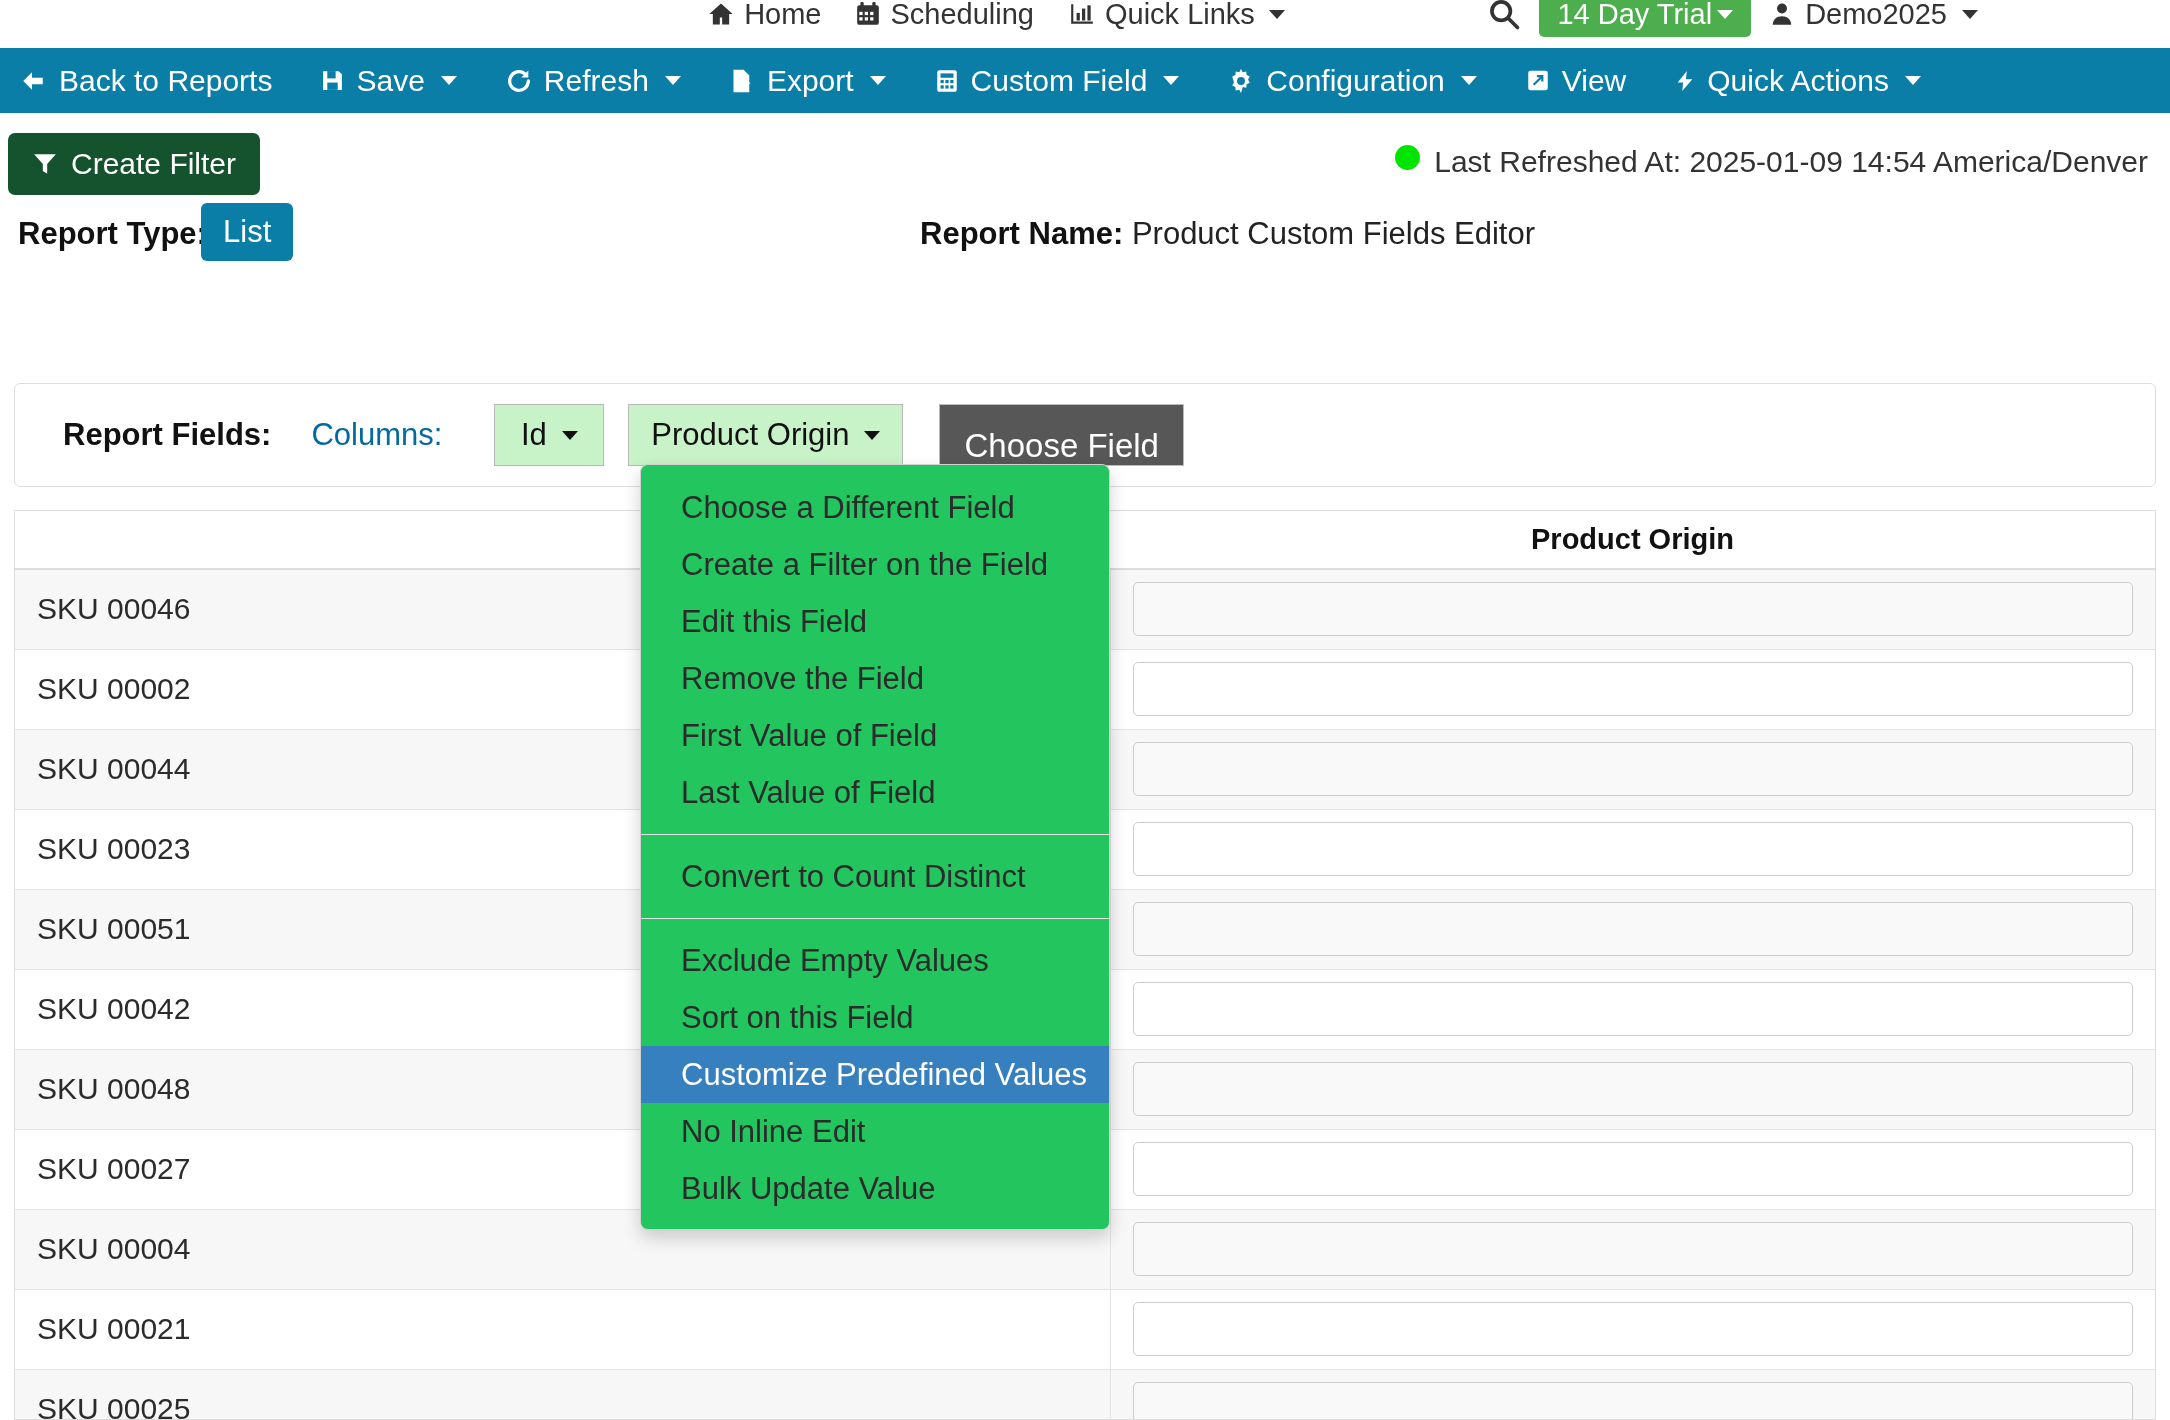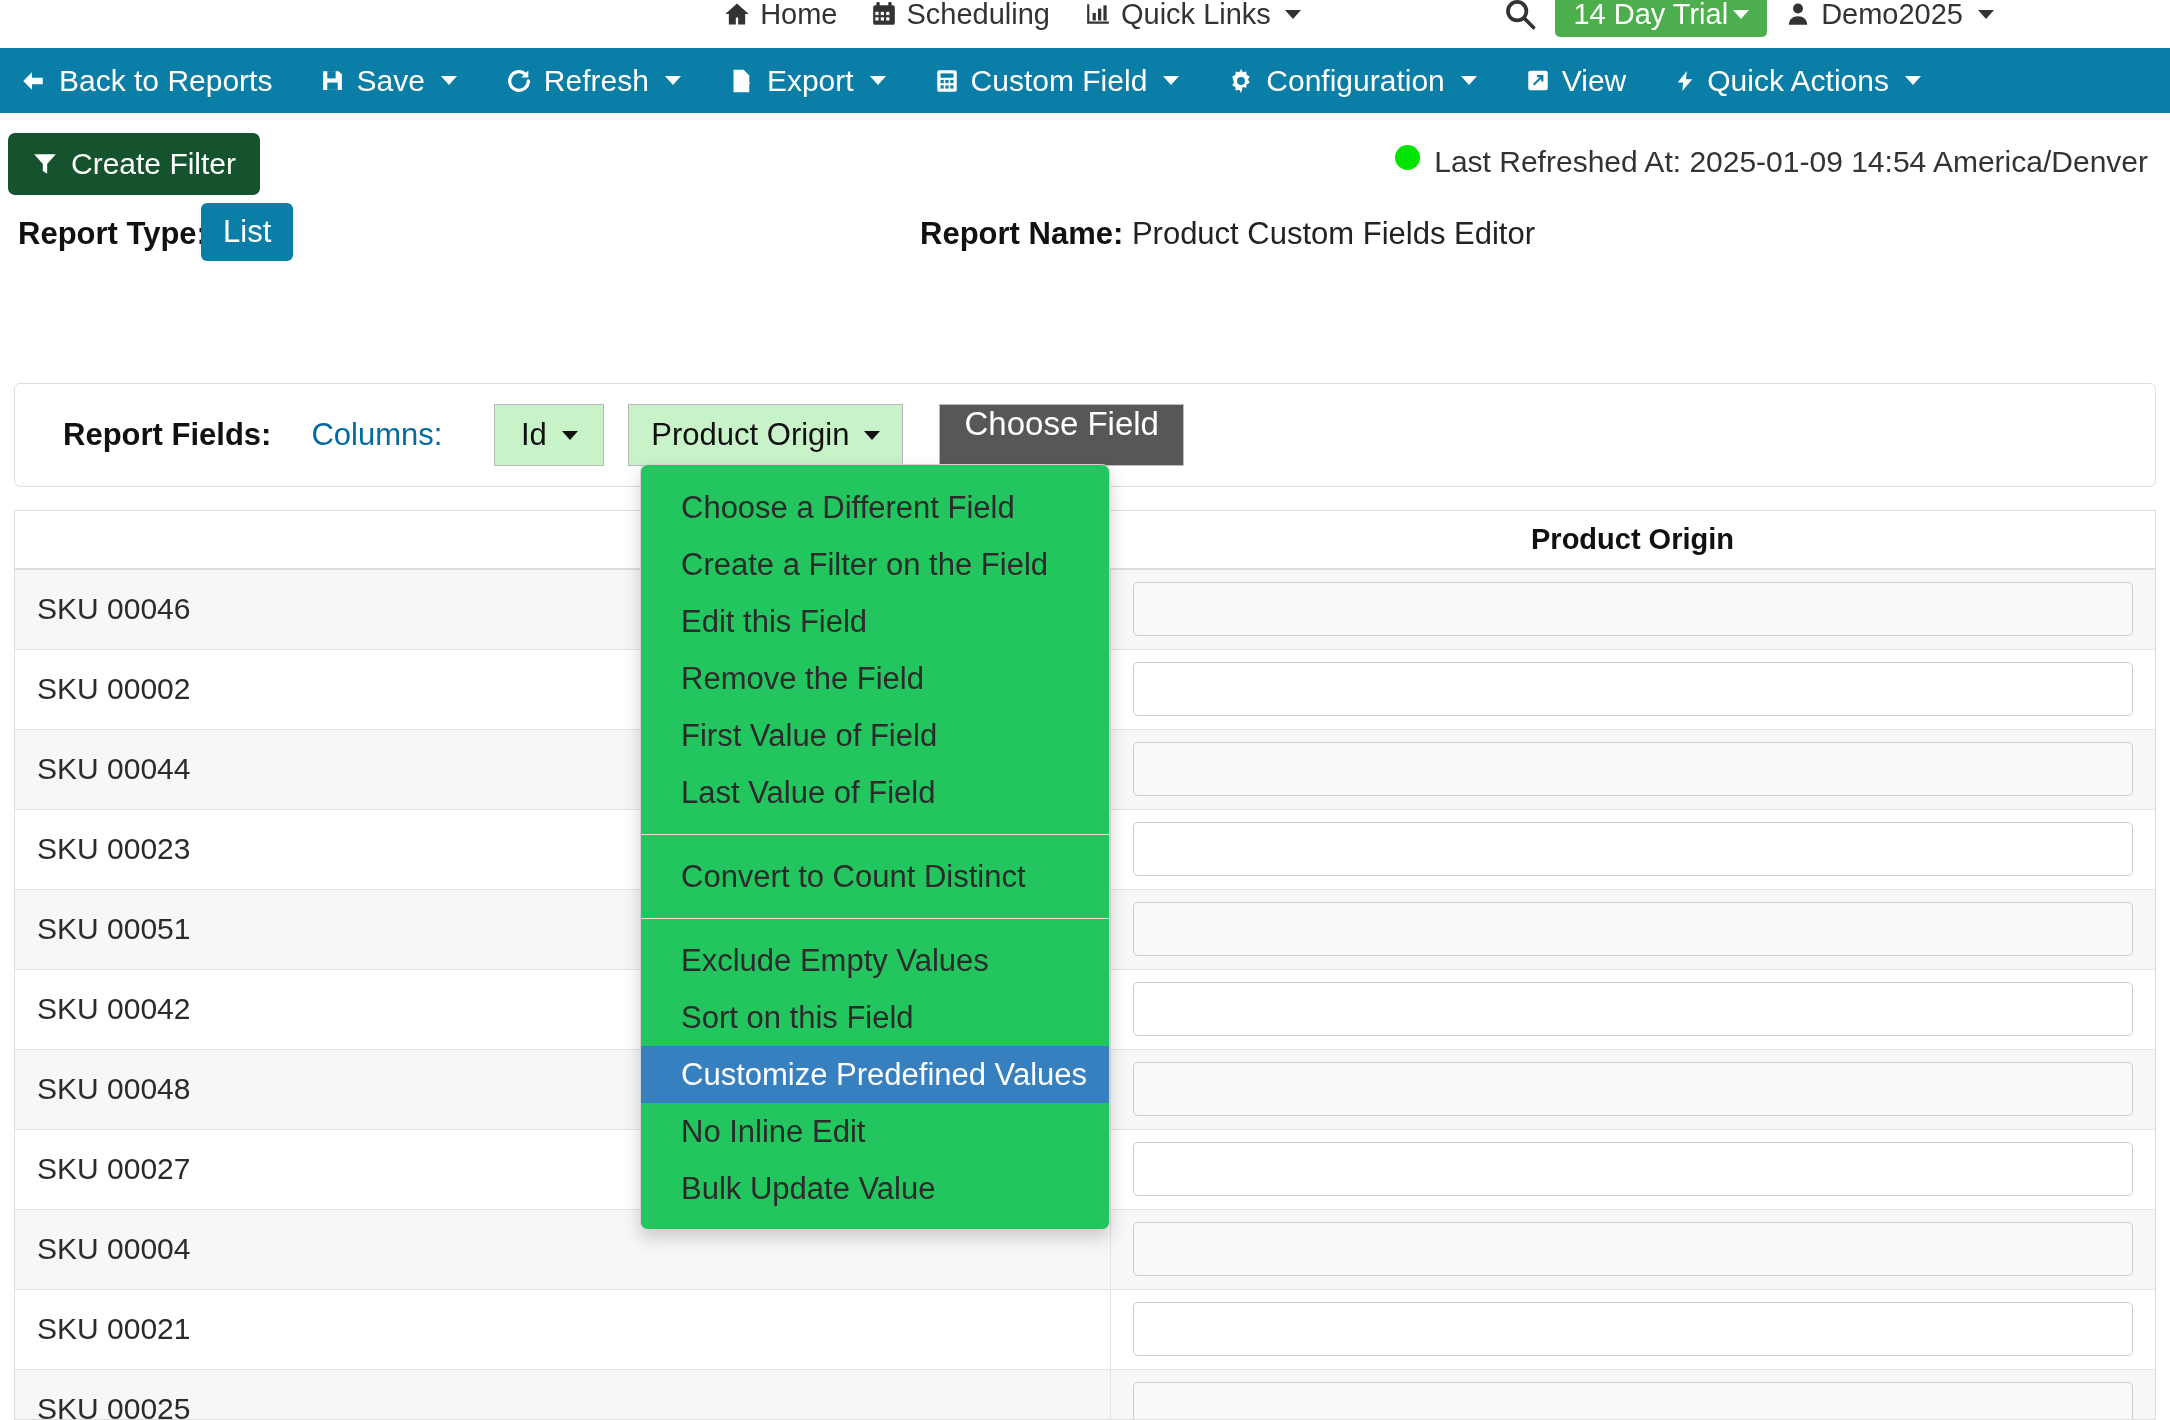--- a/index.html
+++ b/index.html
@@ -7,21 +7,21 @@
     margin: 0; padding: 0;
     width: 2170px; height: 1420px;
     background: #ffffff;
     font-family: "Liberation Sans", sans-serif;
     overflow: hidden;
   }
   body { position: relative; }
 
   
   .topnav {
-    position: absolute; top: 0; left: 16px; width: 1992px; height: 48px;
+    position: absolute; top: 0; left: 0; width: 1992px; height: 48px;
     background: #ffffff;
     display: flex; align-items: flex-start; justify-content: center;
   }
   .topnav-center {
     display: flex; align-items: center; gap: 34px;
     height: 40px; margin-top: -6px;
   }
   .nav-item {
     display: flex; align-items: center; gap: 9px;
     color: #333333; font-size: 29px; line-height: 1;
@@ -118,21 +118,21 @@
     background: #c8f2c8; border: 1px solid #b9b9b9;
     height: 62px; display: flex; align-items: center; justify-content: center;
     gap: 10px; padding: 0 22px; font-size: 31px; color: #111;
     cursor: pointer; white-space: nowrap;
   }
   #pill-id { margin-left: 50px; min-width: 110px; }
   #pill-origin { margin-left: 22px; }
   .choose-field-btn {
     margin-left: 34px; background: #575757; color: #fff;
     border: 1px solid #bdbdbd;
-    height: 62px; display: flex; align-items: flex-start; justify-content: center;
+    height: 62px; display: flex; align-items: flex-end; justify-content: center;
     padding: 0 24px; font-size: 33px; white-space: nowrap; cursor: pointer;
   }
 
   
   .tablewrap {
     position: absolute; top: 510px; left: 14px;
     width: 2142px; height: 910px;
     border: 1px solid #dedede; border-top: 1px solid #dedede;
     overflow: hidden; background: #fff;
   }

